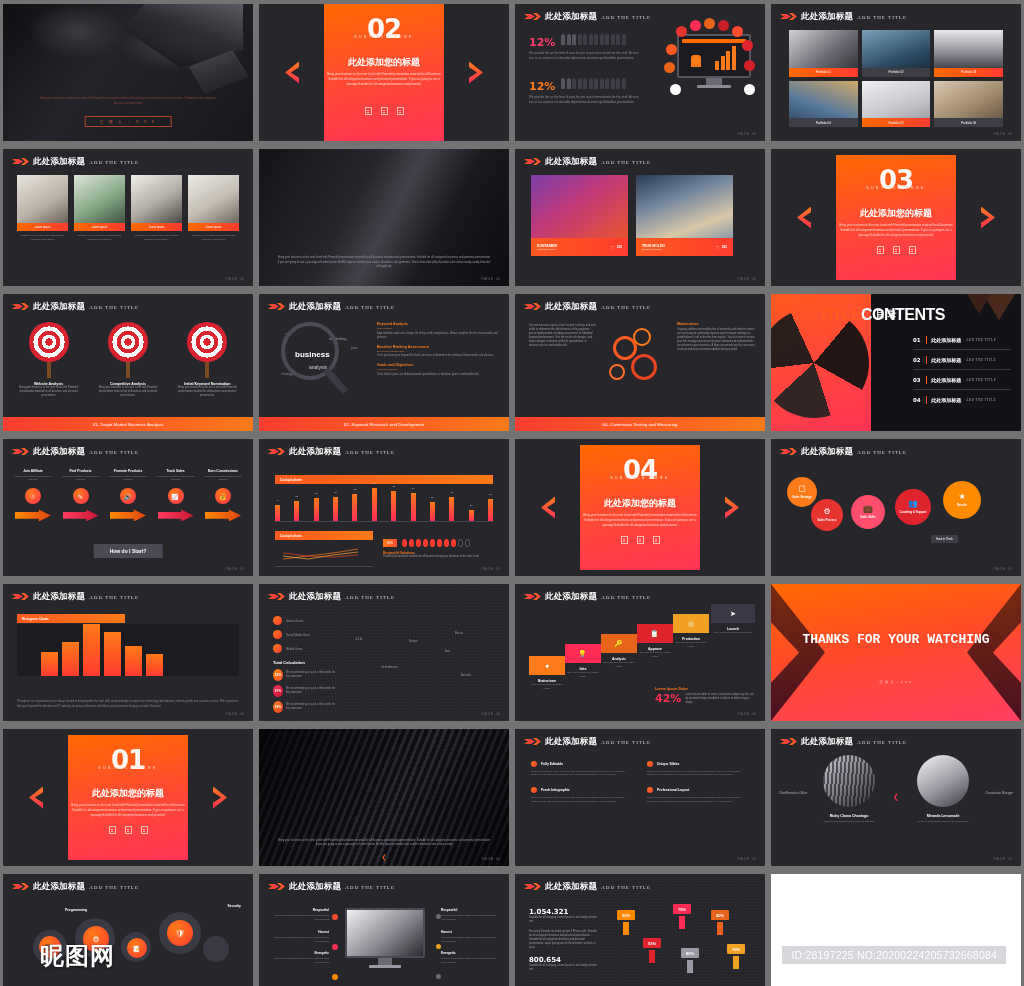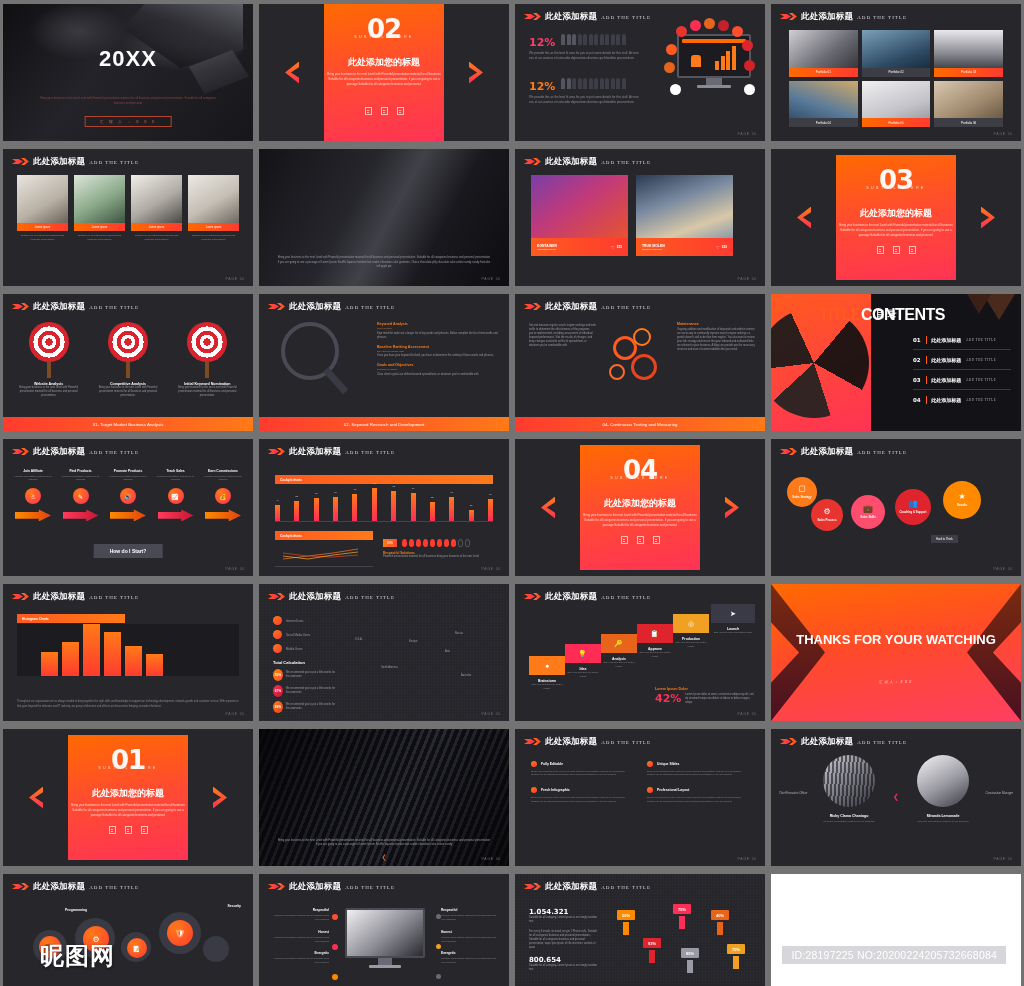--- a/index.html
+++ b/index.html
@@ -257,21 +257,21 @@
   .pctcirc{ width:12px;height:12px;border-radius:50%;display:flex;align-items:center;
     justify-content:center;color:#fff;font-size:3.2px;font-weight:bold;}
 
   
   .ribstep{ position:absolute; }
   .ribstep .tab{ height:19px;display:flex;align-items:center;justify-content:center;color:#fff;font-size:7px;}
   .ribstep .nm{ color:#fff;font-size:3.4px;font-weight:bold;margin-top:4px;text-align:center;}
   .ribstep .ds{ color:#8b8b93;font-size:2.5px;line-height:1.55;text-align:center;}
 
   
-  .thanks{ position:absolute;inset:0;background:linear-gradient(170deg,#ff6a00 0%,#ff4a2a 45%,#ff3f63 100%);overflow:hidden;}
+  .thanks{ position:absolute;inset:0;background:linear-gradient(170deg,#ff6a00 0%,#ff4a2a 45%,#ff3f63 100%);overflow:hidden;font-family:Liberation Mono, monospace;}
   .thanks .wl,.thanks .wr{ position:absolute;top:0;bottom:0;width:54px;}
   .thanks .wl{ left:0; background:linear-gradient(180deg,#7a2a10,#4a1020);
     clip-path:polygon(0 0,100% 50%,0 100%,0 72%,52% 50%,0 28%); }
   .thanks .wr{ right:0; background:linear-gradient(180deg,#7a2a10,#4a1020);
     clip-path:polygon(100% 0,0 50%,100% 100%,100% 72%,48% 50%,100% 28%); }
   .thanks h2{ position:absolute;left:0;right:0;top:48px;text-align:center;color:#fff;
     font-size:13px;font-weight:bold;line-height:1.25;}
   .thanks .sg{ position:absolute;left:0;right:0;top:96px;text-align:center;color:#ffd9cf;
     font-size:3.4px;letter-spacing:2px;font-style:italic;}
 
@@ -323,21 +323,20 @@
 </head>
 <body>
 
 <div class="grid">
 
   <div class="slide">
     <div class="canvas cover">
       <div class="ink"></div>
       <div class="streak"></div>
       <div class="streak2"></div>
-      <div class="y">20XX</div>
       <div class="s">Bring your business to the next Level with Powerful presentation material for all business and personal presentation. Suitable for all categories business and personal</div>
       <div class="box">汇 报 人 ： X X X</div>
     </div>
   </div>
 
   <div class="slide">
     <div class="canvas sec">
       <div class="chev l"></div>
       <div class="chev r"></div>
       <div class="panel">
@@ -586,20 +585,28 @@
       <div class="ribbon">01- Target Market Business Analysis</div>
     </div>
   </div>
 
   <div class="slide">
     <div class="canvas">
       <div class="shead">
         <span class="arrowmark"></span>
         <span class="zh">此处添加标题</span>
         <span class="en">ADD THE TITLE</span>
+      </div>
+      <div style="position:absolute;left:18px;top:30px;width:96px;height:62px;">
+        <div style="position:absolute;left:18px;top:26px;color:#fff;font-size:8px;font-weight:bold">business</div>
+        <div style="position:absolute;left:32px;top:40px;color:#cfcfd6;font-size:5px">analysis</div>
+        <div style="position:absolute;left:52px;top:12px;color:#9a9aa2;font-size:4px">marketing</div>
+        <div style="position:absolute;left:74px;top:22px;color:#8a8a92;font-size:3.6px">plan</div>
+        <div style="position:absolute;left:8px;top:8px;color:#7a7a82;font-size:3.4px">idea</div>
+        <div style="position:absolute;left:4px;top:48px;color:#8a8a92;font-size:3.4px">strategy</div>
       </div>
       <div style="position:absolute;left:22px;top:28px;width:58px;height:58px;border:4px solid #4a4a54;border-radius:50%"></div>
       <div style="position:absolute;left:64px;top:78px;width:7px;height:30px;background:#3a3a44;transform:rotate(-42deg);transform-origin:top left"></div>
       <div style="position:absolute;left:118px;top:28px;right:8px;">
         <div style="color:#ff7a18;font-size:3.6px;font-weight:bold">Keyword Analysis</div>
         <div style="color:#d08040;font-size:2.4px;margin-top:1px">Find Keyword</div>
         <div class="tiny2" style="margin-top:1.5px">Kept mind the wake are a longer list of key words and phrases. Below complete the list of new words and phrases.</div>
         <div style="color:#ff7a18;font-size:3.6px;font-weight:bold;margin-top:5px">Baseline Ranking Assessment</div>
         <div style="color:#d08040;font-size:2.4px;margin-top:1px">Top Internet variable goal</div>
         <div class="tiny2" style="margin-top:1.5px">Once you have your keyword list built, you have to determine the ranking of those words and phrases.</div>

